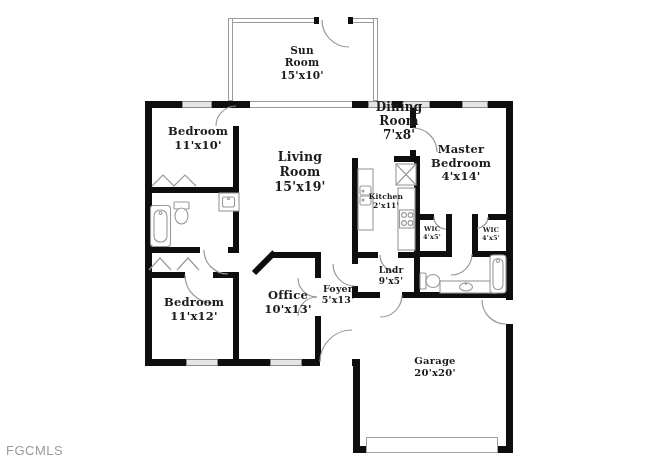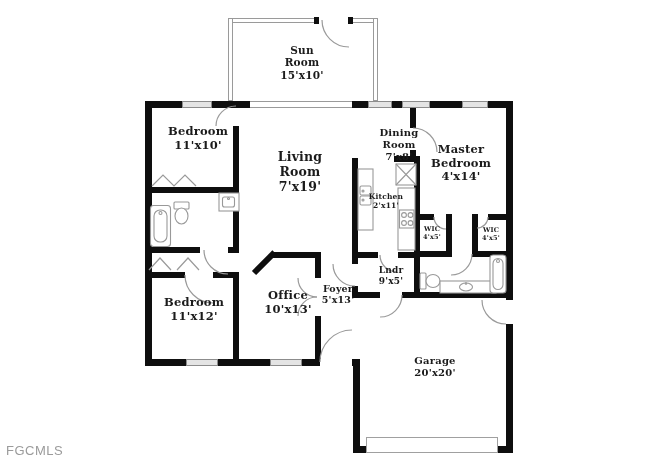--- a/index.html
+++ b/index.html
@@ -157,22 +157,22 @@
 
   <div class="gdoor"></div>
 
   <div class="room-label" style="left:302px;top:57px;font-size:10.5px">Sun
 Room
 15'x10'</div>
   <div class="room-label" style="left:198px;top:133px;font-size:11.5px">Bedroom
 11'x10'</div>
   <div class="room-label" style="left:300px;top:166px;font-size:12.5px">Living
 Room
-7'x19'</div>
-  <div class="room-label" style="left:399px;top:139px;font-size:10px">Dining
+15'x19'</div>
+  <div class="room-label" style="left:399px;top:115px;font-size:12px">Dining
 Room
 7'x8'</div>
   <div class="room-label" style="left:461px;top:157px;font-size:11.5px">Master
 Bedroom
 4'x14'</div>
   <div class="room-label" style="left:386px;top:196px;font-size:7.5px">Kitchen
 2'x11'</div>
   <div class="room-label" style="left:432px;top:228px;font-size:6.5px">WIC
 4'x5'</div>
   <div class="room-label" style="left:491px;top:229px;font-size:6.5px">WIC

